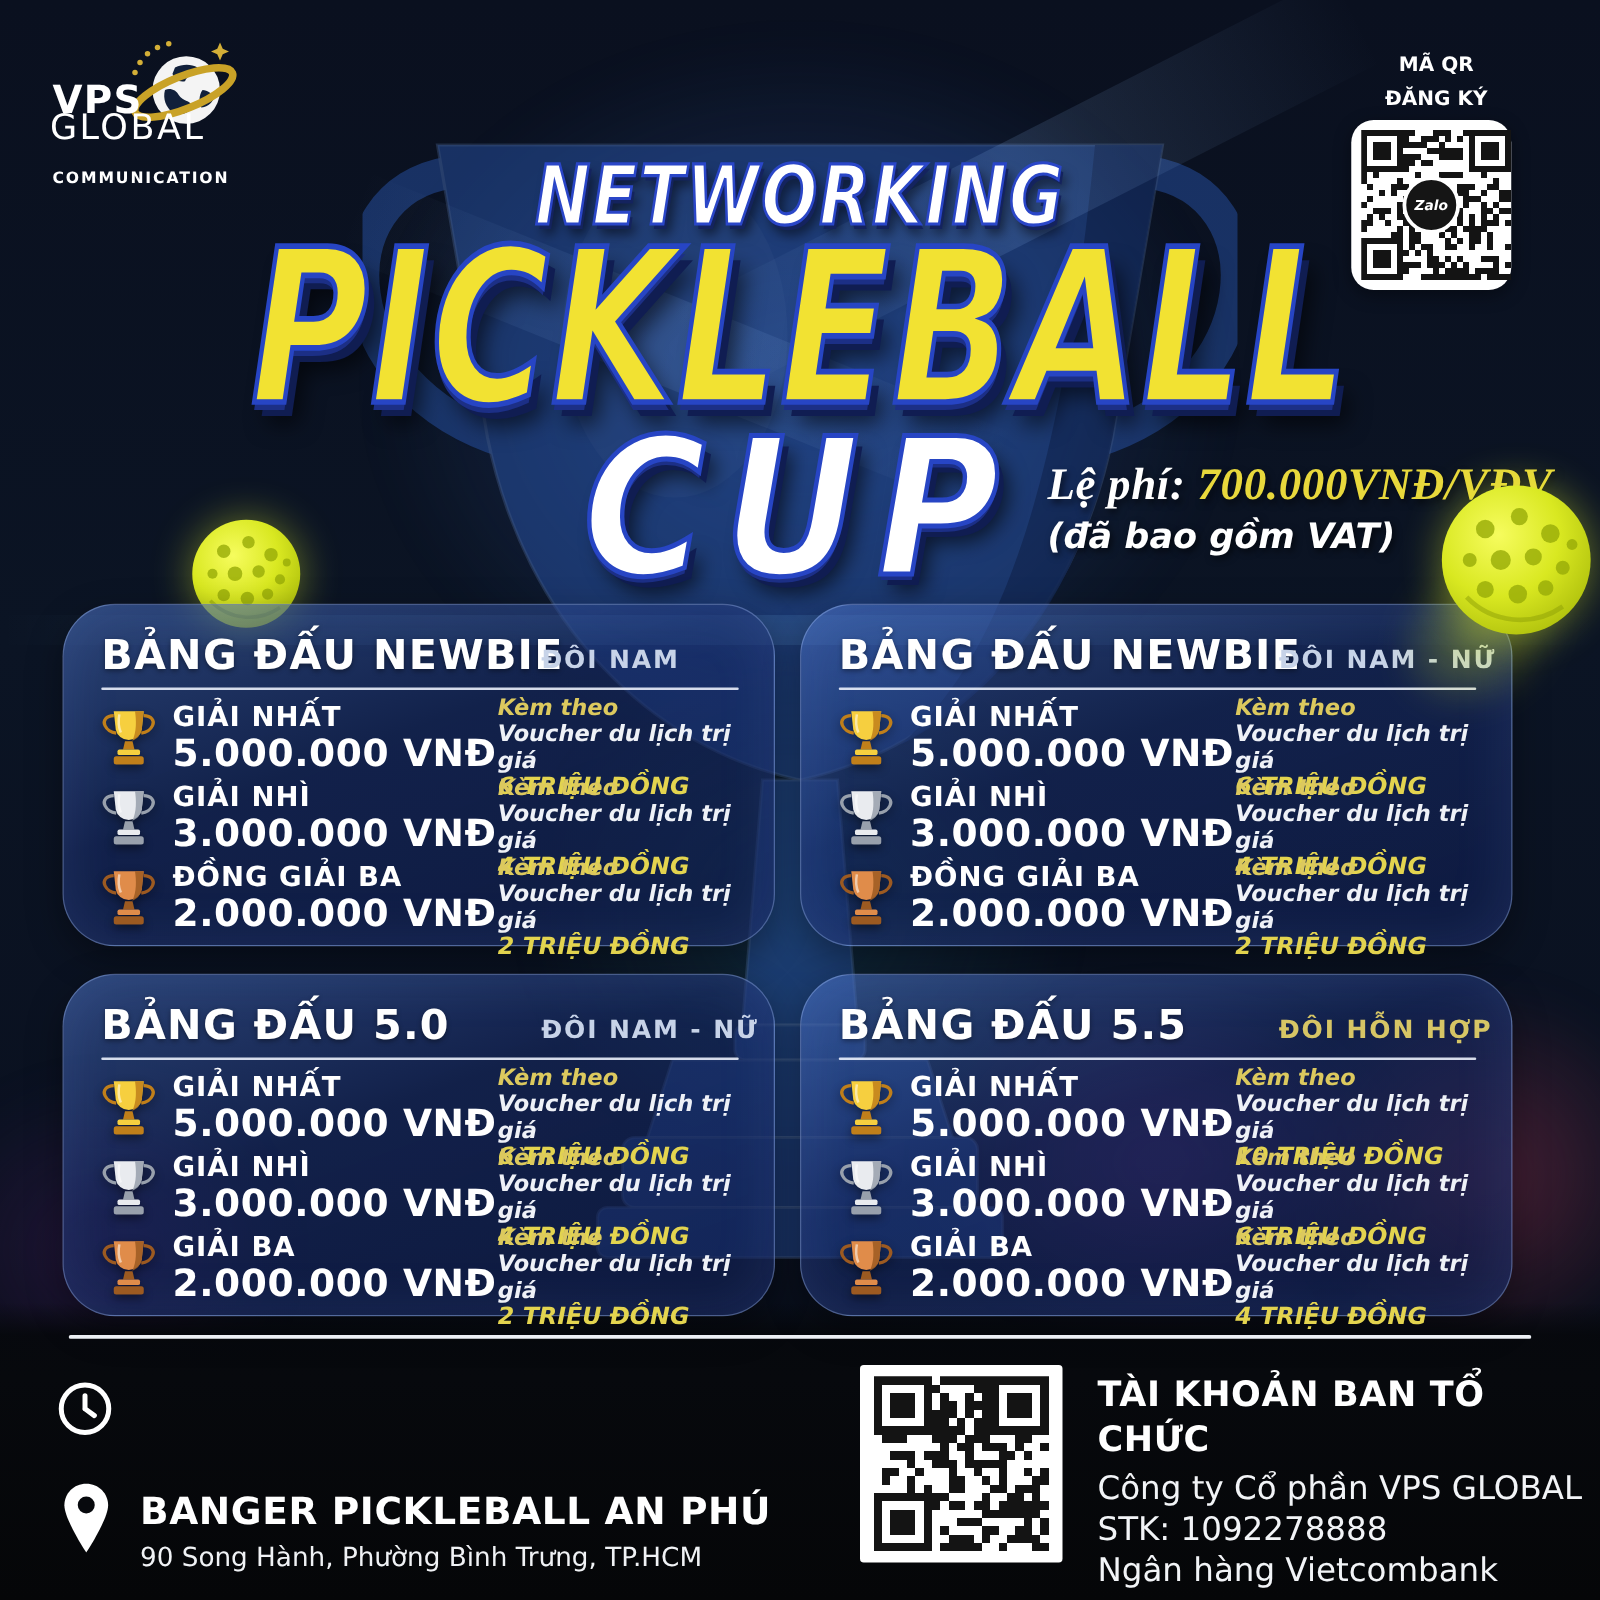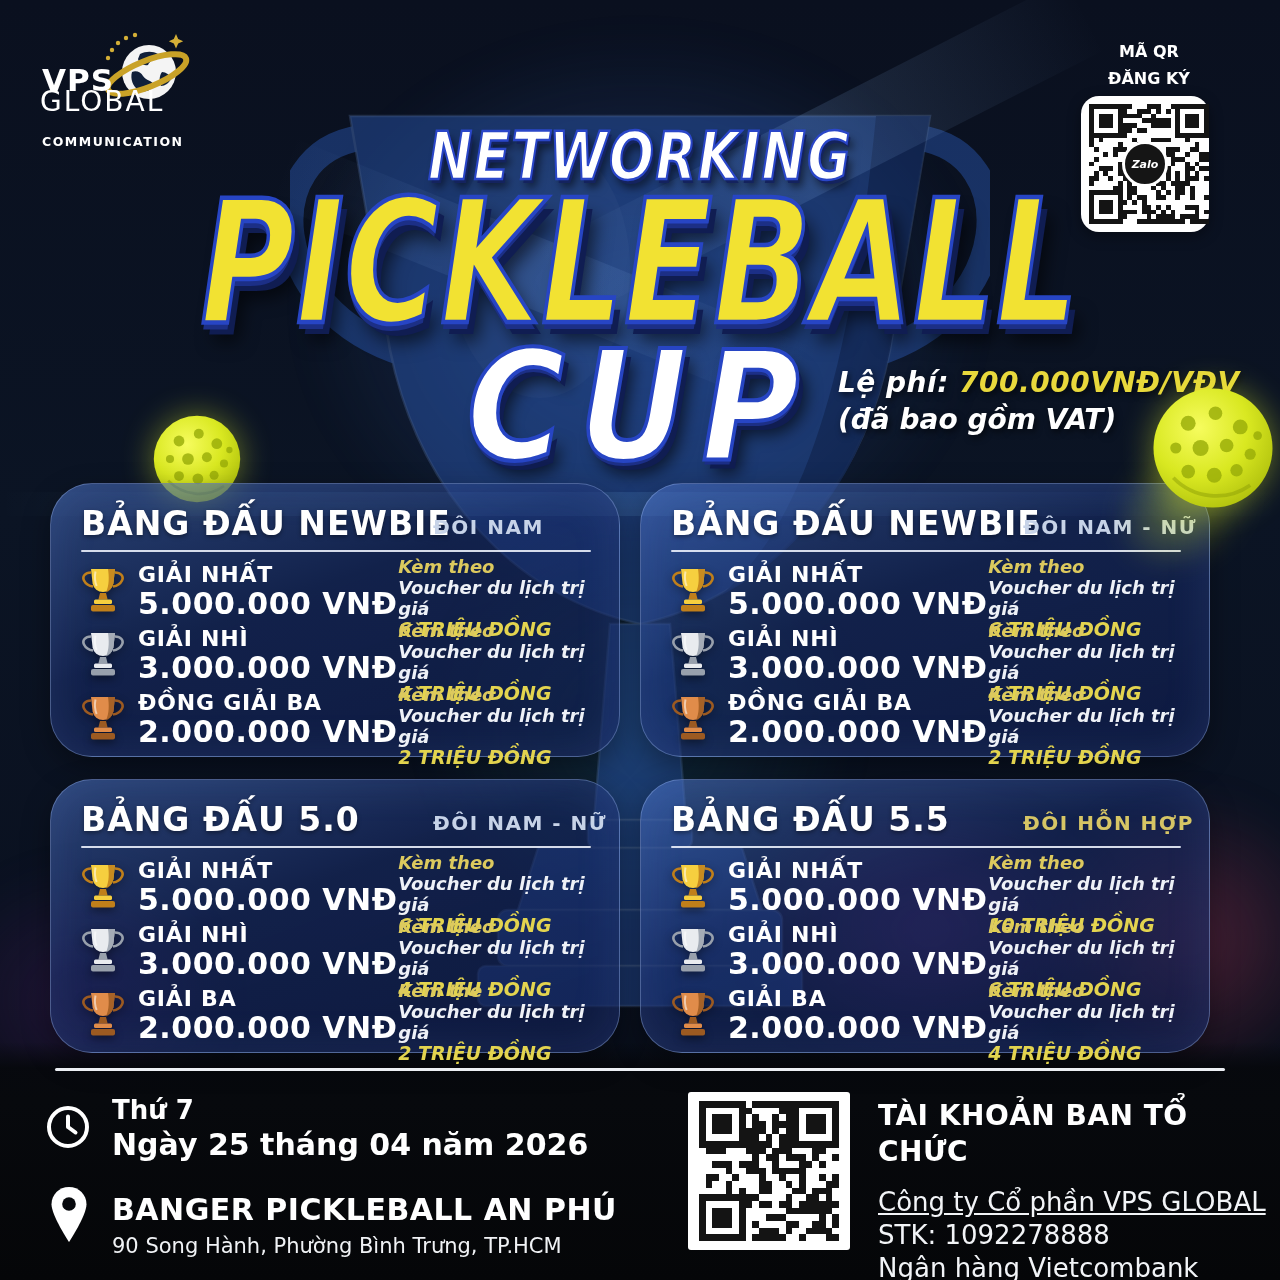--- a/index.html
+++ b/index.html
@@ -56,21 +56,21 @@
     text-shadow:3px 4px 0 #14235e,6px 8px 10px rgba(0,0,0,.55);transform:scale(.80,1);}
   .t2{top:164px;}
   .t2 span{font-size:150px;letter-spacing:1px;color:#f2e232;-webkit-text-stroke:4px #2745c4;
     text-shadow:0 6px 0 #1c2f86,7px 10px 0 #101d52,12px 16px 18px rgba(0,0,0,.6);transform:scale(.86,1.14);}
   .t3{top:318px;}
   .t3 span{font-size:152px;letter-spacing:16px;color:#fff;-webkit-text-stroke:4px #2745c4;
     text-shadow:0 5px 0 #1c2f86,6px 9px 0 #101d52,10px 14px 16px rgba(0,0,0,.6);transform:scale(.88,1);}
   
   .fee{position:absolute;left:838px;top:366px;z-index:3;font-style:italic;font-weight:bold;color:#fff;
     text-shadow:2px 3px 6px rgba(0,0,0,.6);}
-  .fee-line1{font-size:28px;letter-spacing:.5px;}
+  .fee-line1{font-size:36px;letter-spacing:.5px;font-family:Liberation Serif, serif;}
   .fee-amount{color:#e8d83c;}
   .fee-line2{font-size:28px;margin-top:4px;}
   
   .cards{position:absolute;left:50px;top:483px;width:1182px;z-index:2;
     display:grid;grid-template-columns:568px 568px;column-gap:46px;row-gap:23px;gap:22px;}
   .card{position:relative;width:568px;height:272px;border-radius:42px;
     background:linear-gradient(160deg,rgba(70,108,188,.55) 0%,rgba(24,44,104,.58) 42%,rgba(16,30,80,.66) 100%);
     border:1.5px solid rgba(168,196,255,.38);
     box-shadow:inset 0 0 46px rgba(120,160,255,.13),0 10px 28px rgba(0,0,0,.35);}
   .card-head{position:relative;margin:20px 28px 0 30px;height:40px;}
@@ -100,21 +100,21 @@
   .sch-date{font-size:30px;font-weight:bold;line-height:38px;}
   .pin-icon{position:absolute;left:50px;top:1186px;width:38px;height:58px;z-index:5;}
   .venue{position:absolute;left:112px;top:1192px;z-index:5;}
   .venue-name{font-size:30px;font-weight:bold;line-height:36px;letter-spacing:.5px;}
   .venue-addr{font-size:21px;font-weight:500;line-height:28px;margin-top:4px;color:#f0f2f5;}
   .qr-bottom{position:absolute;left:688px;top:1092px;width:162px;height:158px;background:#fff;z-index:5;border-radius:3px;}
   .qr-bottom svg{position:absolute;left:9px;top:9px;width:144px;height:140px;}
   .bank{position:absolute;left:878px;top:1098px;z-index:5;}
   .bank-title{font-size:28px;font-weight:bold;line-height:36px;letter-spacing:.5px;}
   .bank-line{font-size:26px;font-weight:500;line-height:33px;color:#f2f4f7;}
-  .bank-line.first{margin-top:16px;text-decoration:underline;}
+  .bank-line.first{margin-top:5px;}
 </style>
 </head>
 <body>
 
 <svg width="0" height="0" style="position:absolute">
   <defs>
     <symbol id="trophy-sym" viewBox="0 0 44 50">
       <path d="M10 3 h24 l-1.6 14.5 a10.6 10.6 0 0 1 -20.8 0 Z" style="fill:var(--m1)"></path>
       <path d="M27 3 h7 l-1.6 14.5 c-.9 4.5 -3.8 7.7 -7.6 9 c3.6-6.5 3.3-16.5 2.2-23.5 Z" style="fill:var(--m2);opacity:.85"></path>
       <path d="M10 6.5 C4 6.5 1 10.5 3 14.5 c1.6 3.3 5 5.5 9 6" style="fill:none;stroke:var(--m2);stroke-width:2.6"></path>
@@ -660,24 +660,20 @@
       </svg>
   </div>
 
   <div class="footer-bg"></div>
   <div class="footer-rule"></div>
 
   <svg class="clock-icon" viewBox="0 0 46 46">
     <circle cx="23" cy="23" r="19" fill="none" stroke="#fff" stroke-width="4"></circle>
     <path d="M23 23 L23 12.5 M23 23 L30.5 28.5" fill="none" stroke="#fff" stroke-width="4" stroke-linecap="round"></path>
   </svg>
-  <div class="schedule">
-    <div class="sch-day">Thứ 7</div>
-    <div class="sch-date">Ngày 25 tháng 04 năm 2026</div>
-  </div>
 
   <svg class="pin-icon" viewBox="0 0 38 58">
     <path d="M19 1 C9 1 1.5 8.8 1.5 18.2 C1.5 29.5 19 56 19 56 C19 56 36.5 29.5 36.5 18.2 C36.5 8.8 29 1 19 1 Z" fill="#fff"></path>
     <circle cx="19" cy="18" r="6.8" fill="#07090d"></circle>
   </svg>
   <div class="venue">
     <div class="venue-name">BANGER PICKLEBALL AN PHÚ</div>
     <div class="venue-addr">90 Song Hành, Phường Bình Trưng, TP.HCM</div>
   </div>
 

